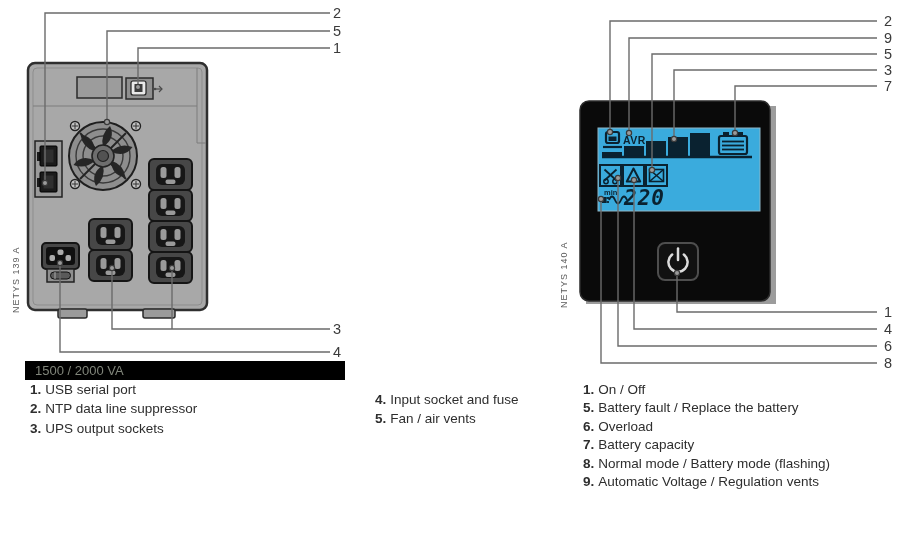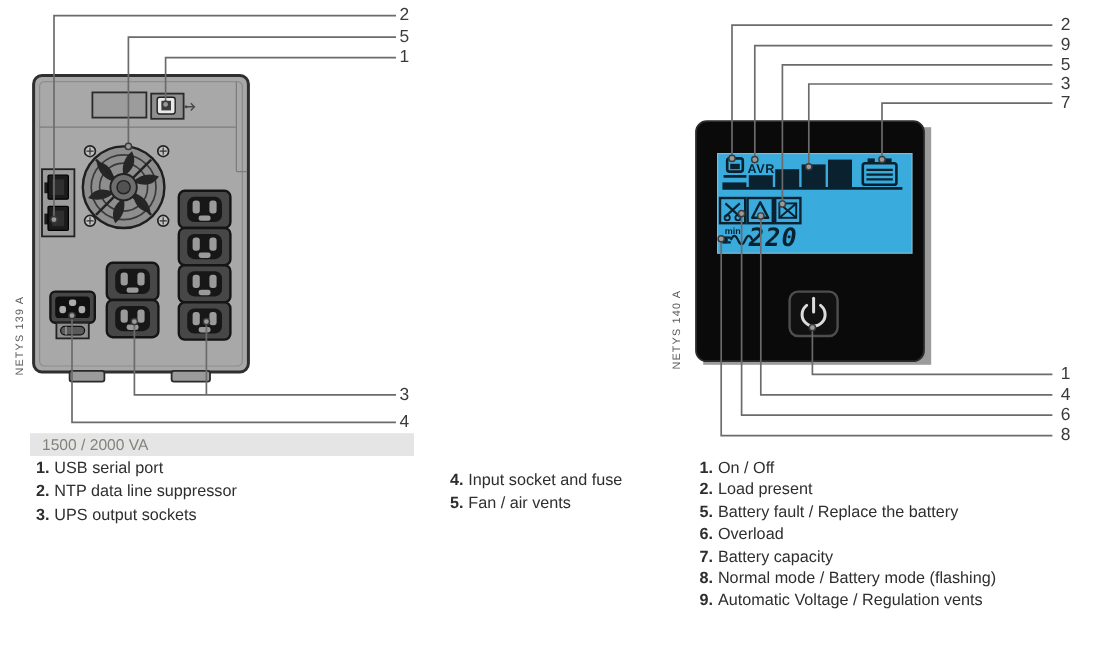--- a/index.html
+++ b/index.html
@@ -12,21 +12,21 @@
   .co{
     position:absolute;font-size:14.5px;color:#3a3a3a;line-height:16px;
     font-family:"Liberation Sans", sans-serif;
   }
   .vlabel{
     position:absolute;font-size:9px;color:#5a5a5a;letter-spacing:1px;
     transform:rotate(-90deg);transform-origin:0 0;white-space:nowrap;
   }
   .banner{
     position:absolute;left:25px;top:361px;width:320px;height:19px;
-    background:#e5e5e5;color:#80857a;font-size:13px;line-height:19px;
+    background:#000000;color:#80857a;font-size:13px;line-height:19px;
     padding-left:10px;box-sizing:border-box;
   }
   .legend{position:absolute;font-size:13.5px;color:#2e2e2e;}
   .legend .li{height:19.3px;line-height:19.3px;white-space:nowrap;}
   .legend .li b{margin-right:4px;}
   .legend-r .li{height:18.4px;line-height:18.4px;}
 </style>
 </head>
 <body>
 
@@ -305,21 +305,20 @@
     <div class="li"><b>3.</b><span>UPS output sockets</span></div>
   </div>
 
   <div class="legend" style="left:375px;top:390px;">
     <div class="li"><b>4.</b><span>Input socket and fuse</span></div>
     <div class="li"><b>5.</b><span>Fan / air vents</span></div>
   </div>
 
   <div class="legend legend-r" style="left:583px;top:381px;">
     <div class="li"><b>1.</b><span>On / Off</span></div>
-    <div class="li"><b>2.</b><span>Load present</span></div>
     <div class="li"><b>5.</b><span>Battery fault / Replace the battery</span></div>
     <div class="li"><b>6.</b><span>Overload</span></div>
     <div class="li"><b>7.</b><span>Battery capacity</span></div>
     <div class="li"><b>8.</b><span>Normal mode / Battery mode (flashing)</span></div>
     <div class="li"><b>9.</b><span>Automatic Voltage / Regulation vents</span></div>
   </div>
 
 </div>
 
 </body></html>

